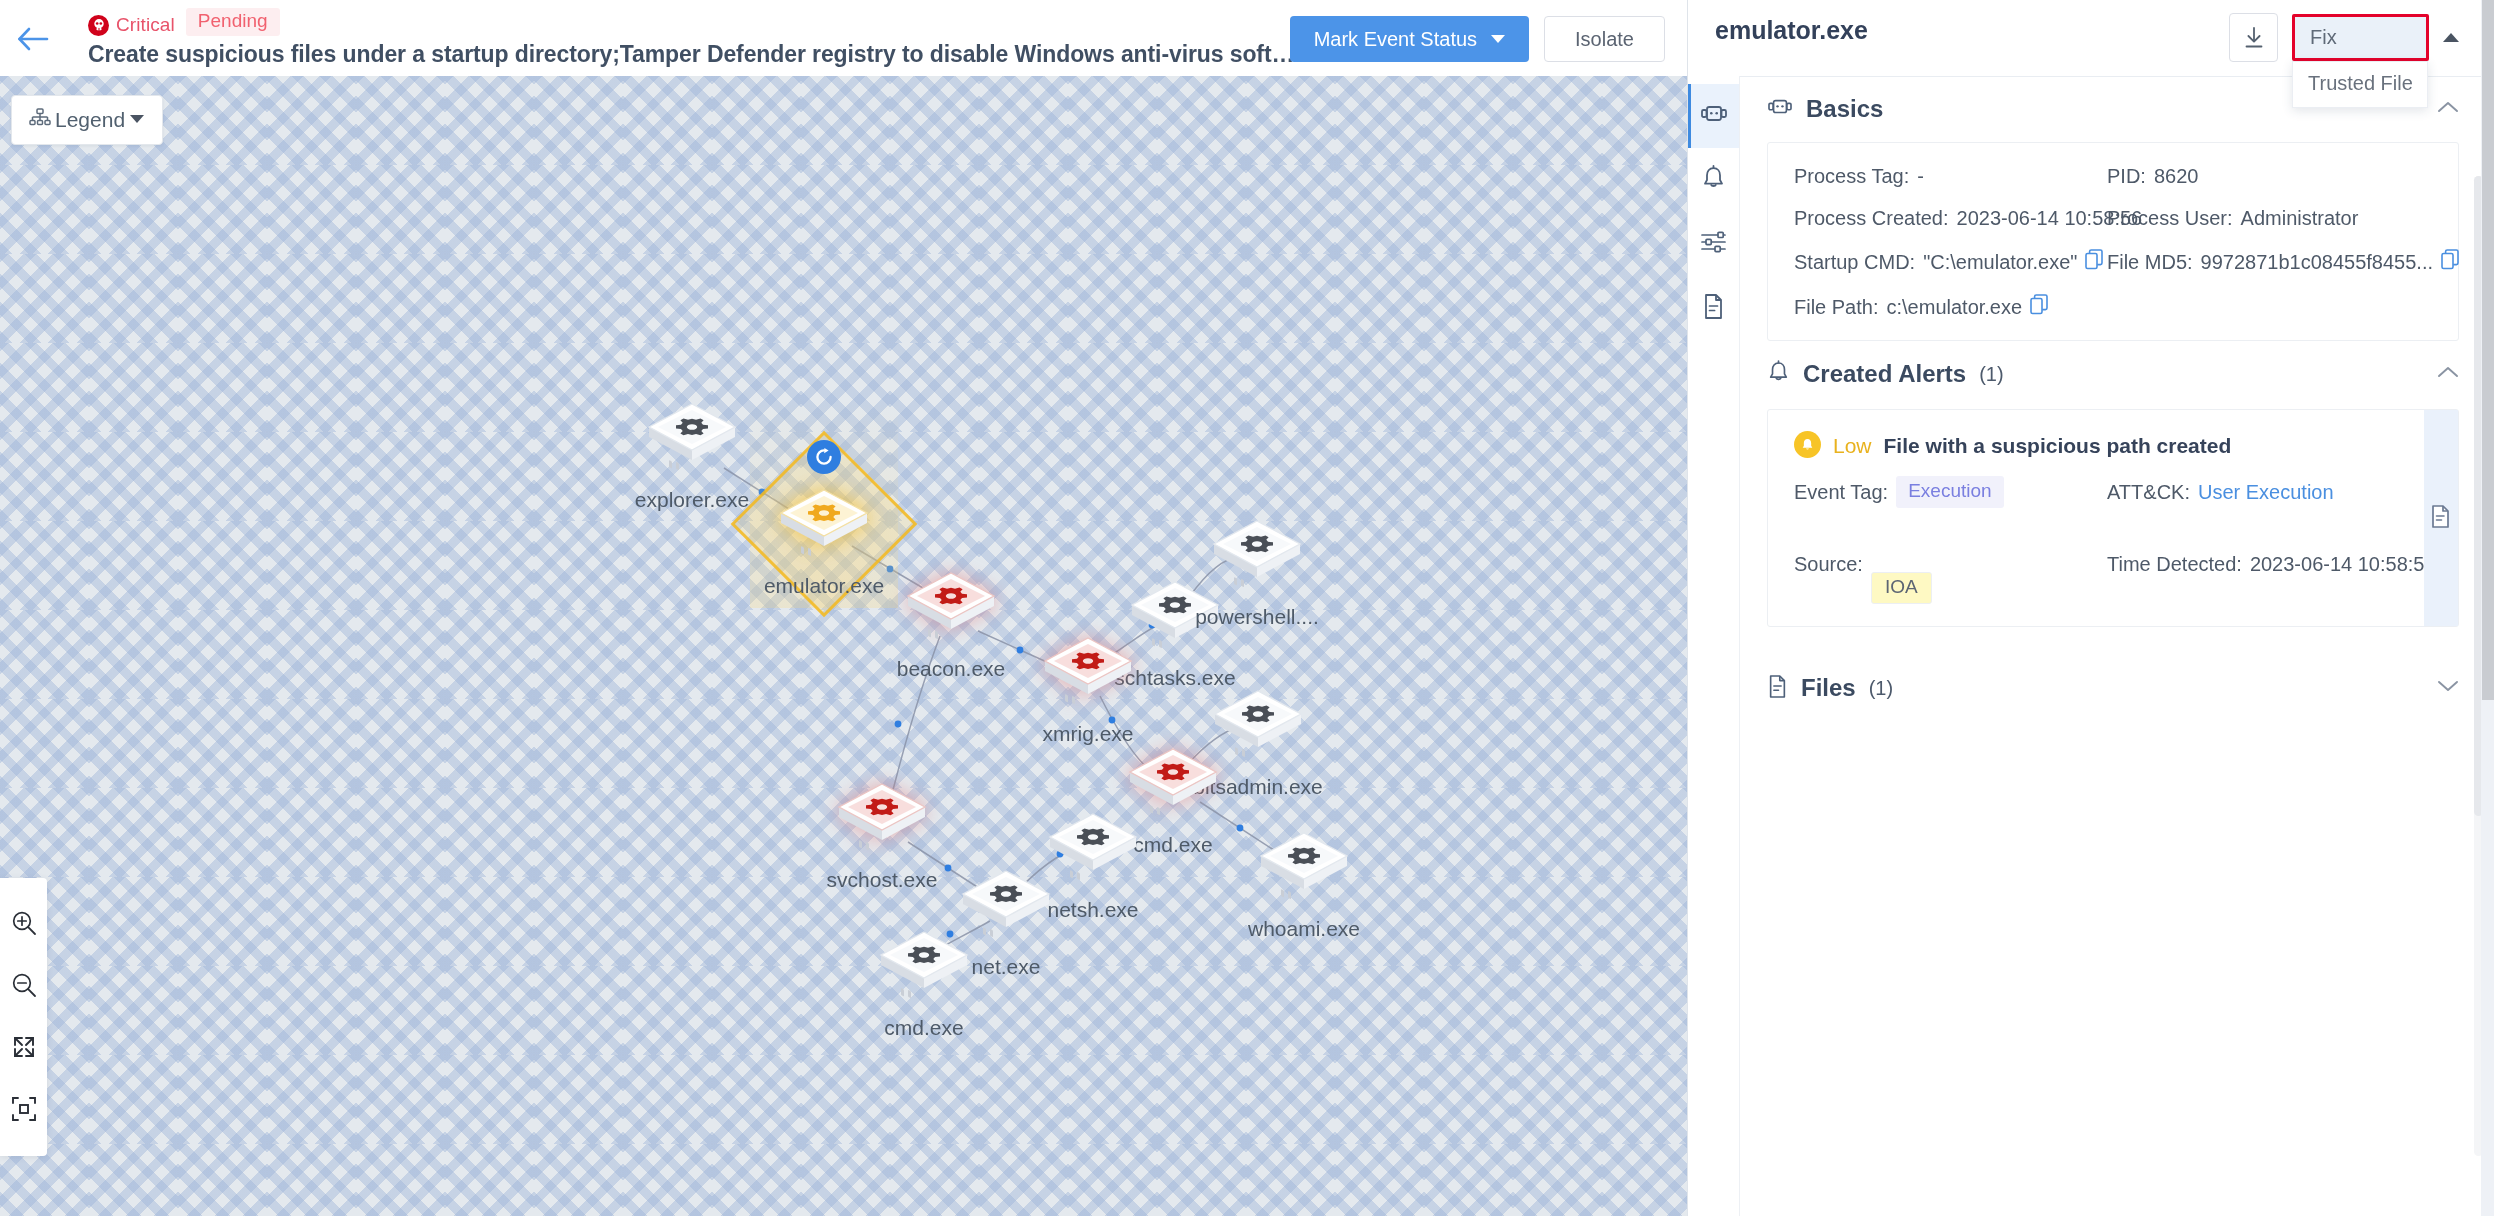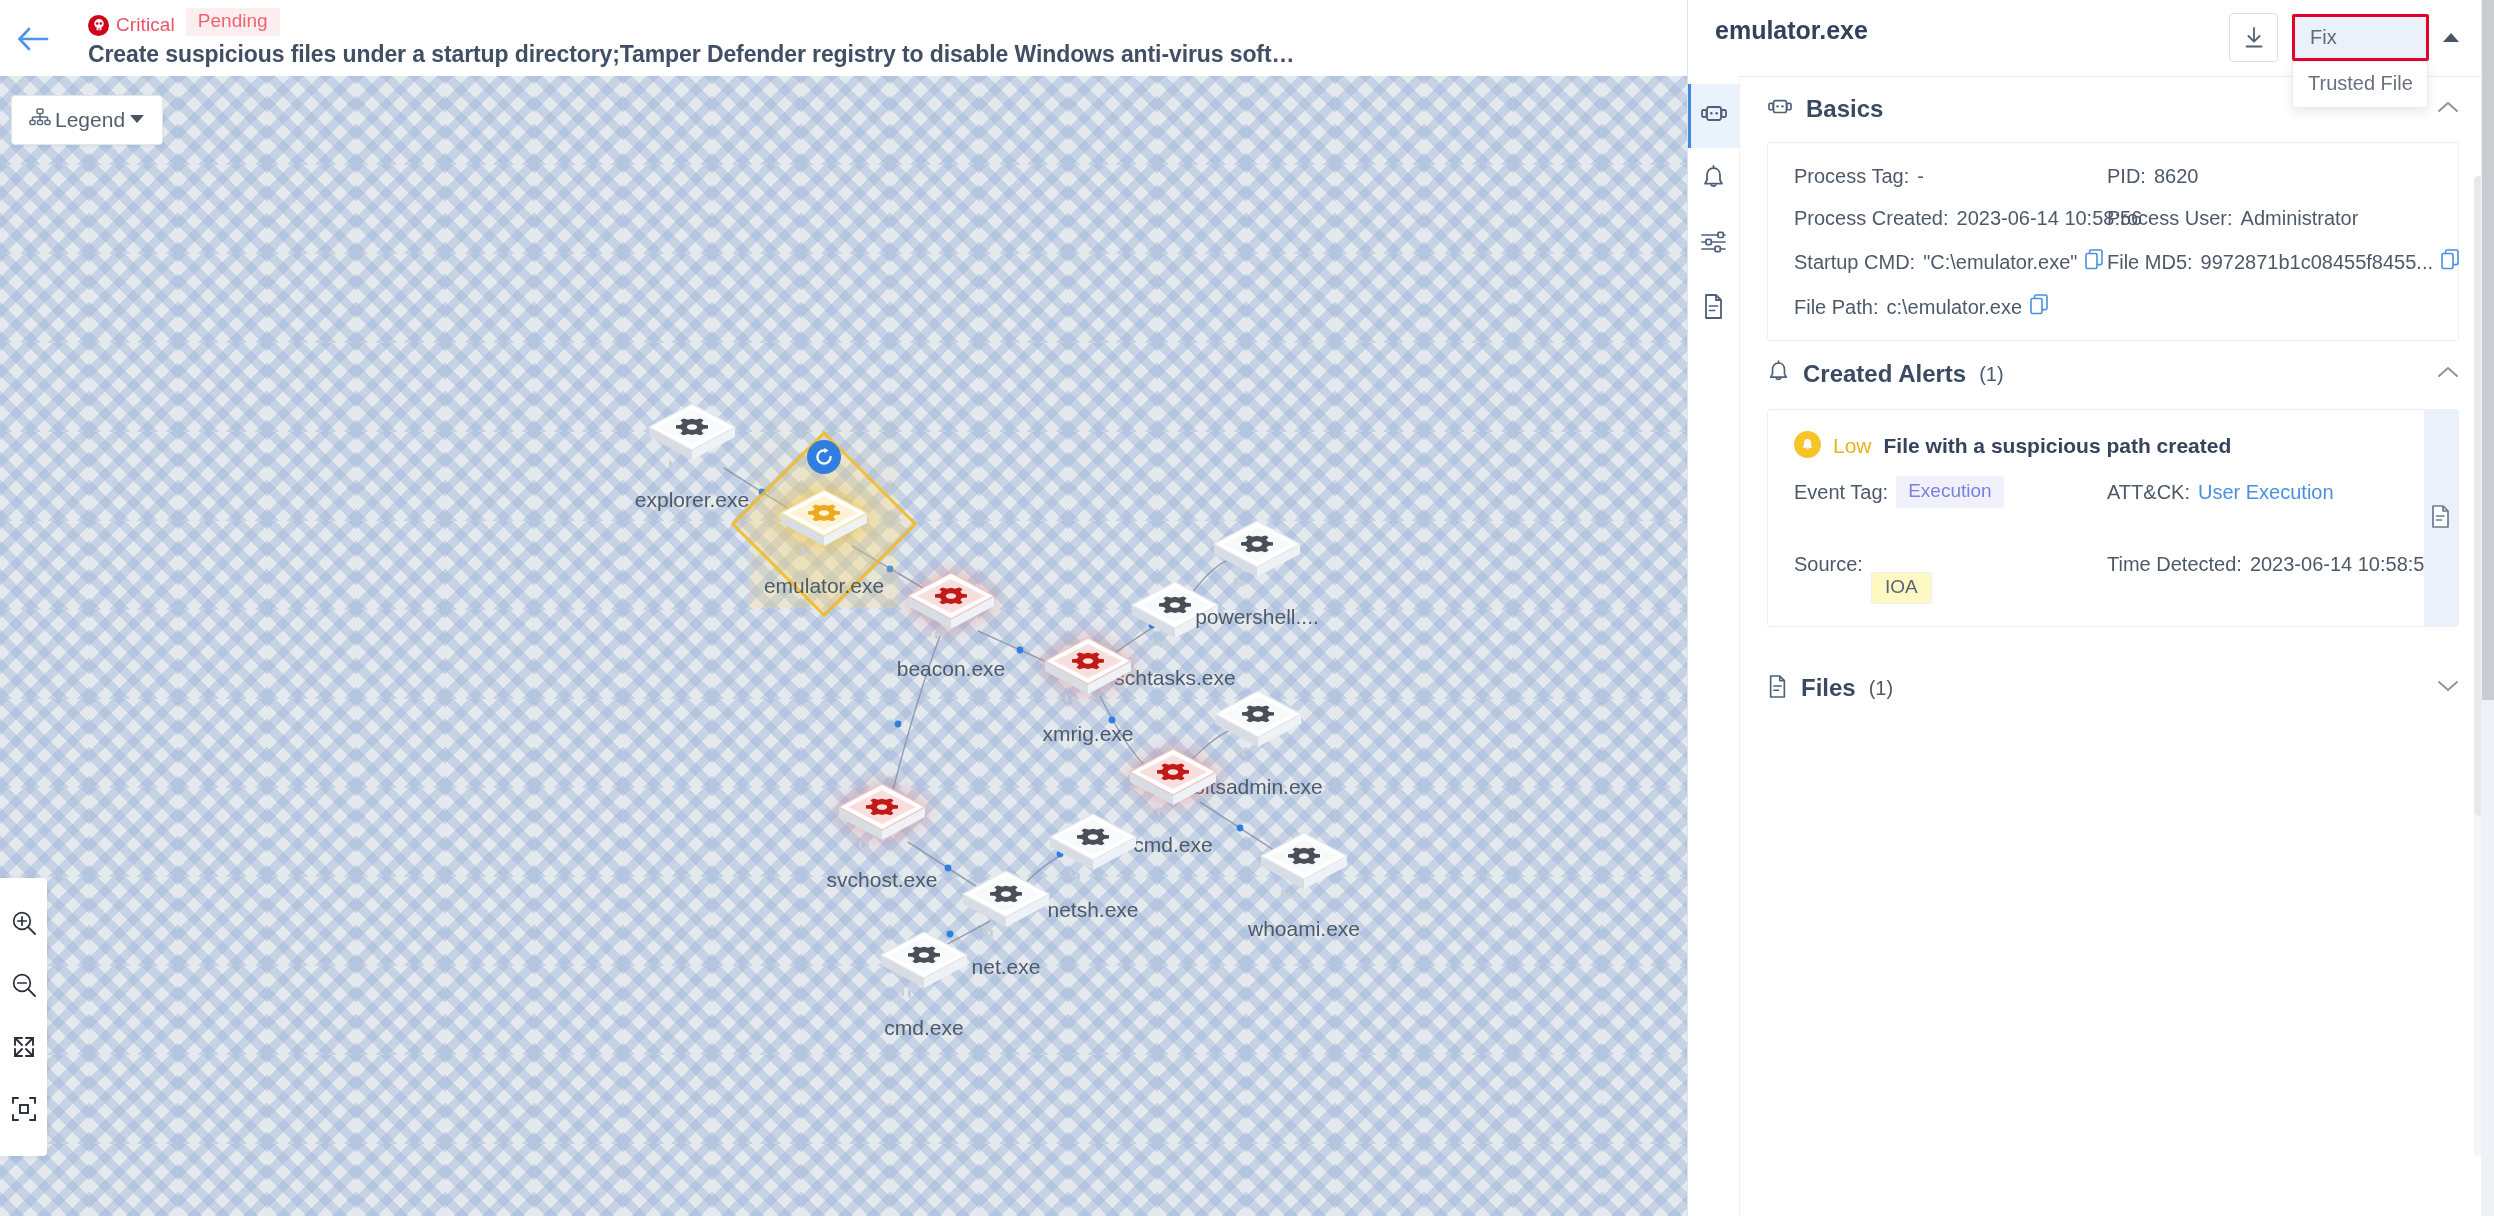--- a/index.html
+++ b/index.html
@@ -162,20 +162,27 @@
                   <rect x="7.4" y="11.3" width="1.2" height="2.6" fill="#d0021b"></rect>
                 </svg>
             </span>
             <span class="sev-label">Critical</span>
           </div>
           <span class="pending">Pending</span>
         </div>
         <div class="evt-title">Create suspicious files under a startup directory;Tamper Defender registry to disable Windows anti-virus software and conducted other thre...</div>
       </div>
 
+      <div class="topbar-actions">
+        <button class="btn-primary">
+          <span>Mark Event Status</span>
+          <span class="caret-down"></span>
+        </button>
+        <button class="btn-default">Isolate</button>
+      </div>
     </div>
 
     <div class="canvas">
 
       <div class="legend-btn">
         <span>
           <svg width="22" height="20" viewBox="0 0 22 20">
               <rect x="8" y="1" width="6" height="4.6" rx="1" fill="none" stroke="#5d6b7b" stroke-width="1.5"></rect>
               <path d="M11 5.6 V9 M3.5 9 H18.5 M3.5 9 V12.4 M11 9 V12.4 M18.5 9 V12.4" stroke="#5d6b7b" stroke-width="1.5" fill="none"></path>
               <rect x="1" y="12.4" width="5" height="4.2" rx="1" fill="none" stroke="#5d6b7b" stroke-width="1.5"></rect>

